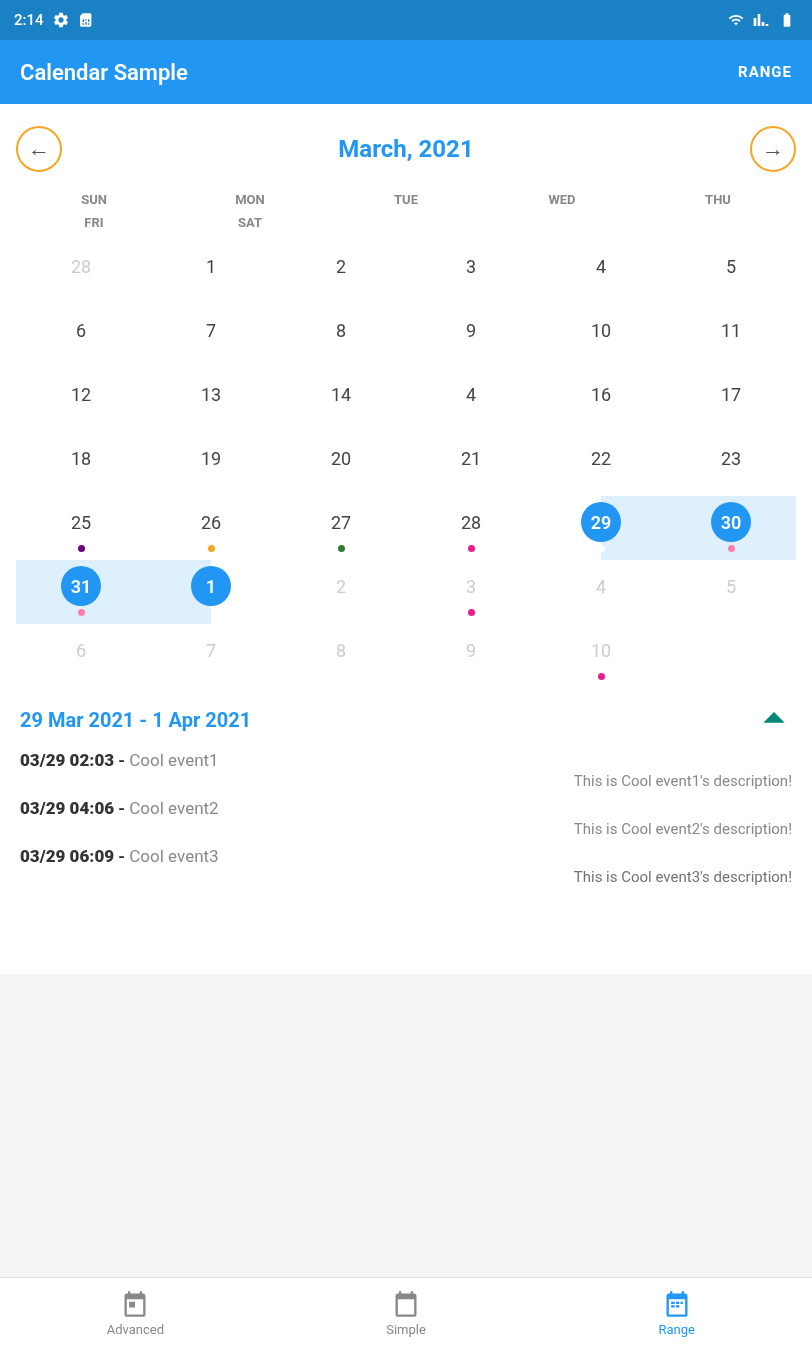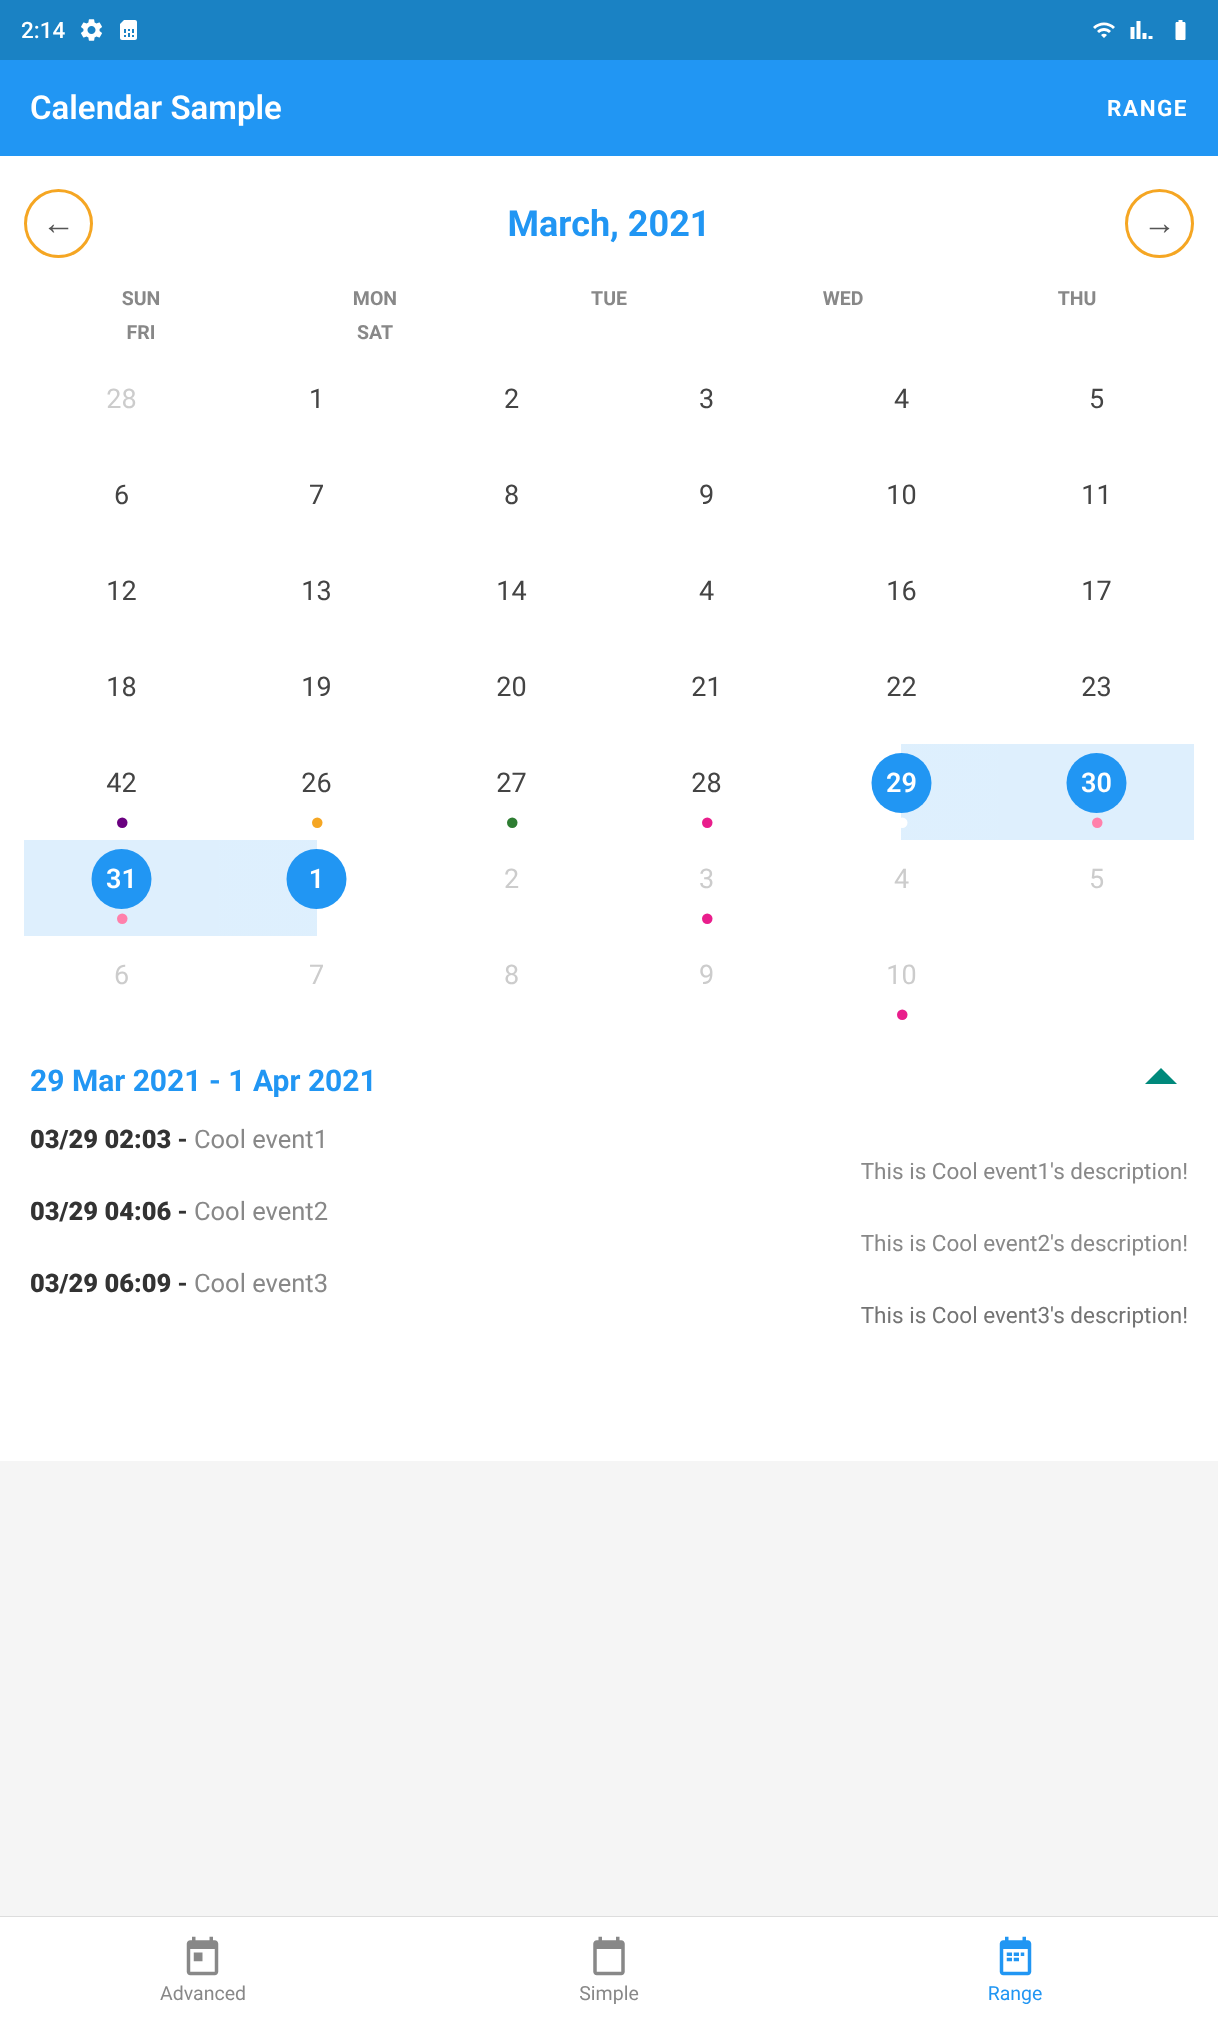--- a/index.html
+++ b/index.html
@@ -389,21 +389,21 @@
     </div>
     <div class="cal-cell">
       <div class="cal-number">22</div>
       <div class="dot-container"></div>
     </div>
     <div class="cal-cell">
       <div class="cal-number">23</div>
       <div class="dot-container"></div>
     </div>
     <div class="cal-cell">
-      <div class="cal-number">42</div>
+      <div class="cal-number">25</div>
       <div class="dot-container">
         <div class="dot dot-purple"></div>
       </div>
     </div>
     <div class="cal-cell">
       <div class="cal-number">26</div>
       <div class="dot-container">
         <div class="dot dot-orange"></div>
       </div>
     </div>

